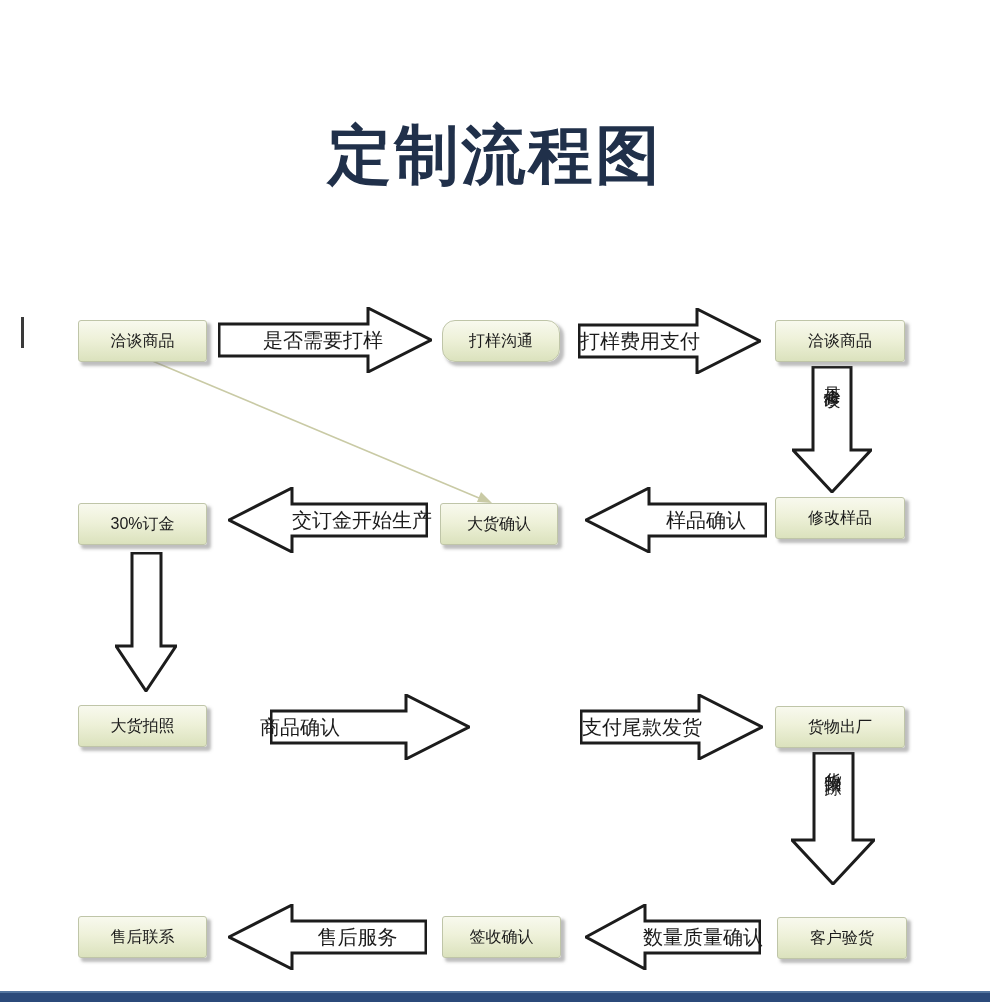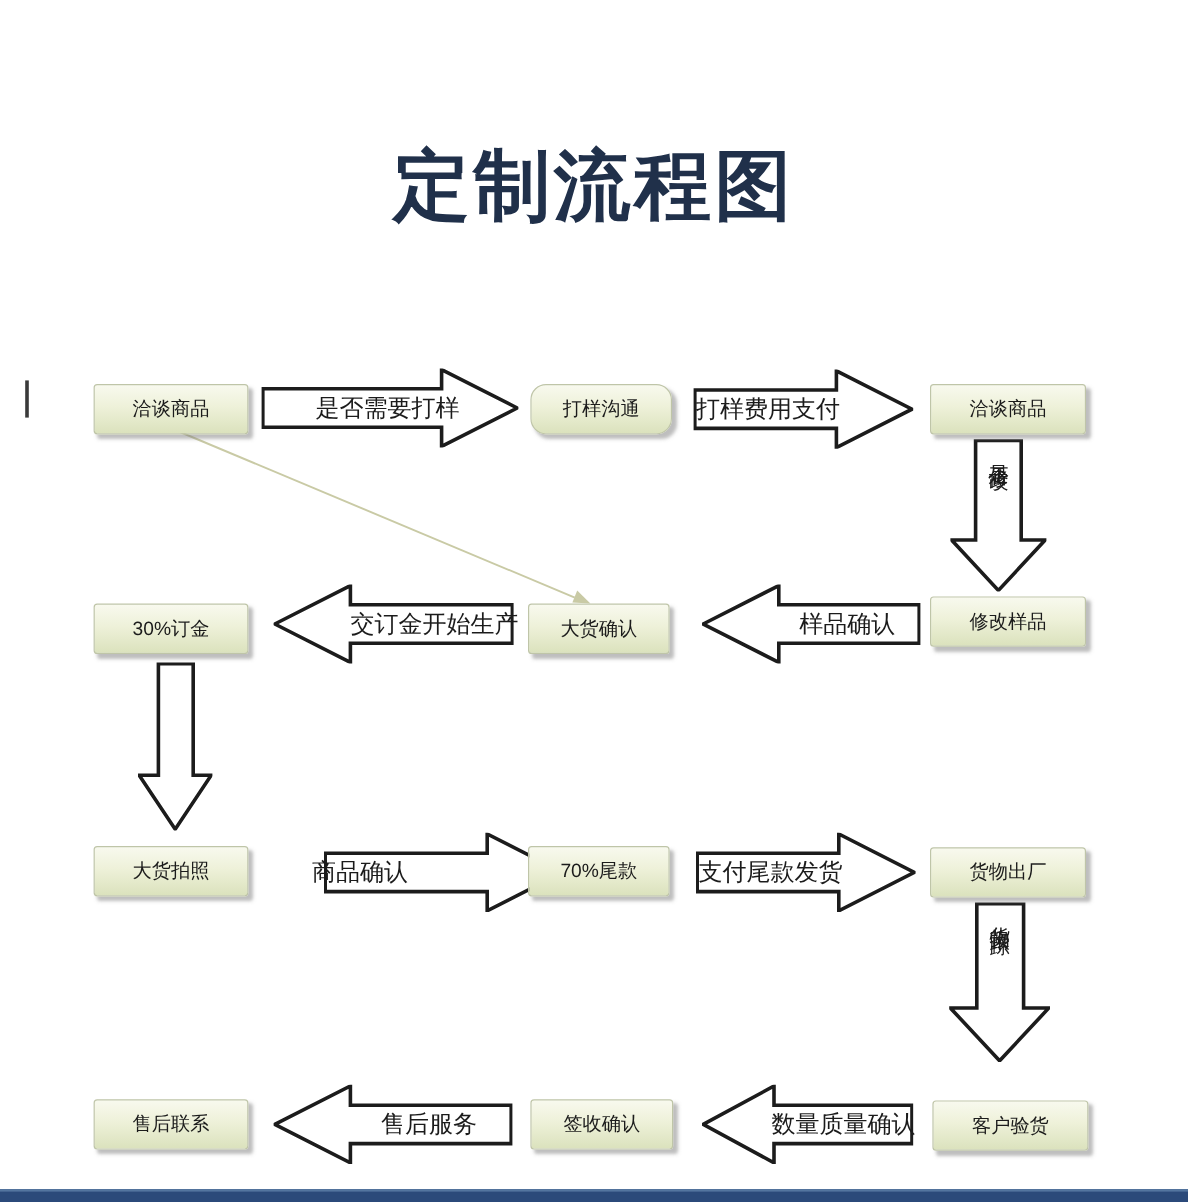--- a/index.html
+++ b/index.html
@@ -123,21 +123,20 @@
 
   <div class="node" style="left:78px;top:705px;width:127px;">大货拍照</div>
 
   <div class="harrow" style="left:230px;top:694px;width:200px;height:66px;padding-left:40px;">
     <svg viewBox="0 0 200 66">
       <polygon class="arrow-shape" points="1,17 136,17 136,1 199,33 136,65 136,49 1,49"></polygon>
     </svg>
     <span class="harrow-label" style="left:4px;width:132px;">商品确认</span>
   </div>
 
-  <div class="node" style="left:440px;top:705px;width:116px;">70%尾款</div>
 
   <div class="harrow" style="left:580px;top:694px;width:183px;height:66px;">
     <svg viewBox="0 0 183 66">
       <polygon class="arrow-shape" points="1,17 119,17 119,1 182,33 119,65 119,49 1,49"></polygon>
     </svg>
     <span class="harrow-label" style="left:2px;width:118px;">支付尾款发货</span>
   </div>
 
   <div class="node" style="left:775px;top:706px;width:128px;">货物出厂</div>
 

